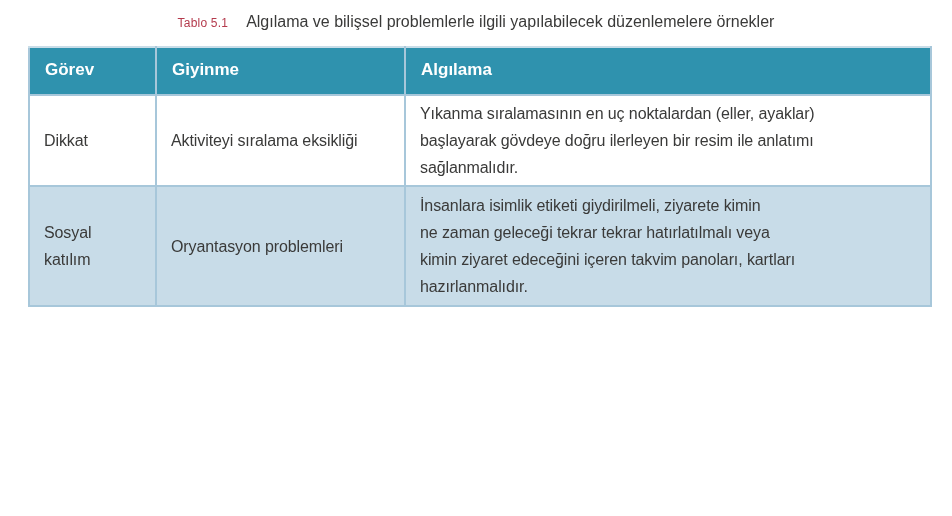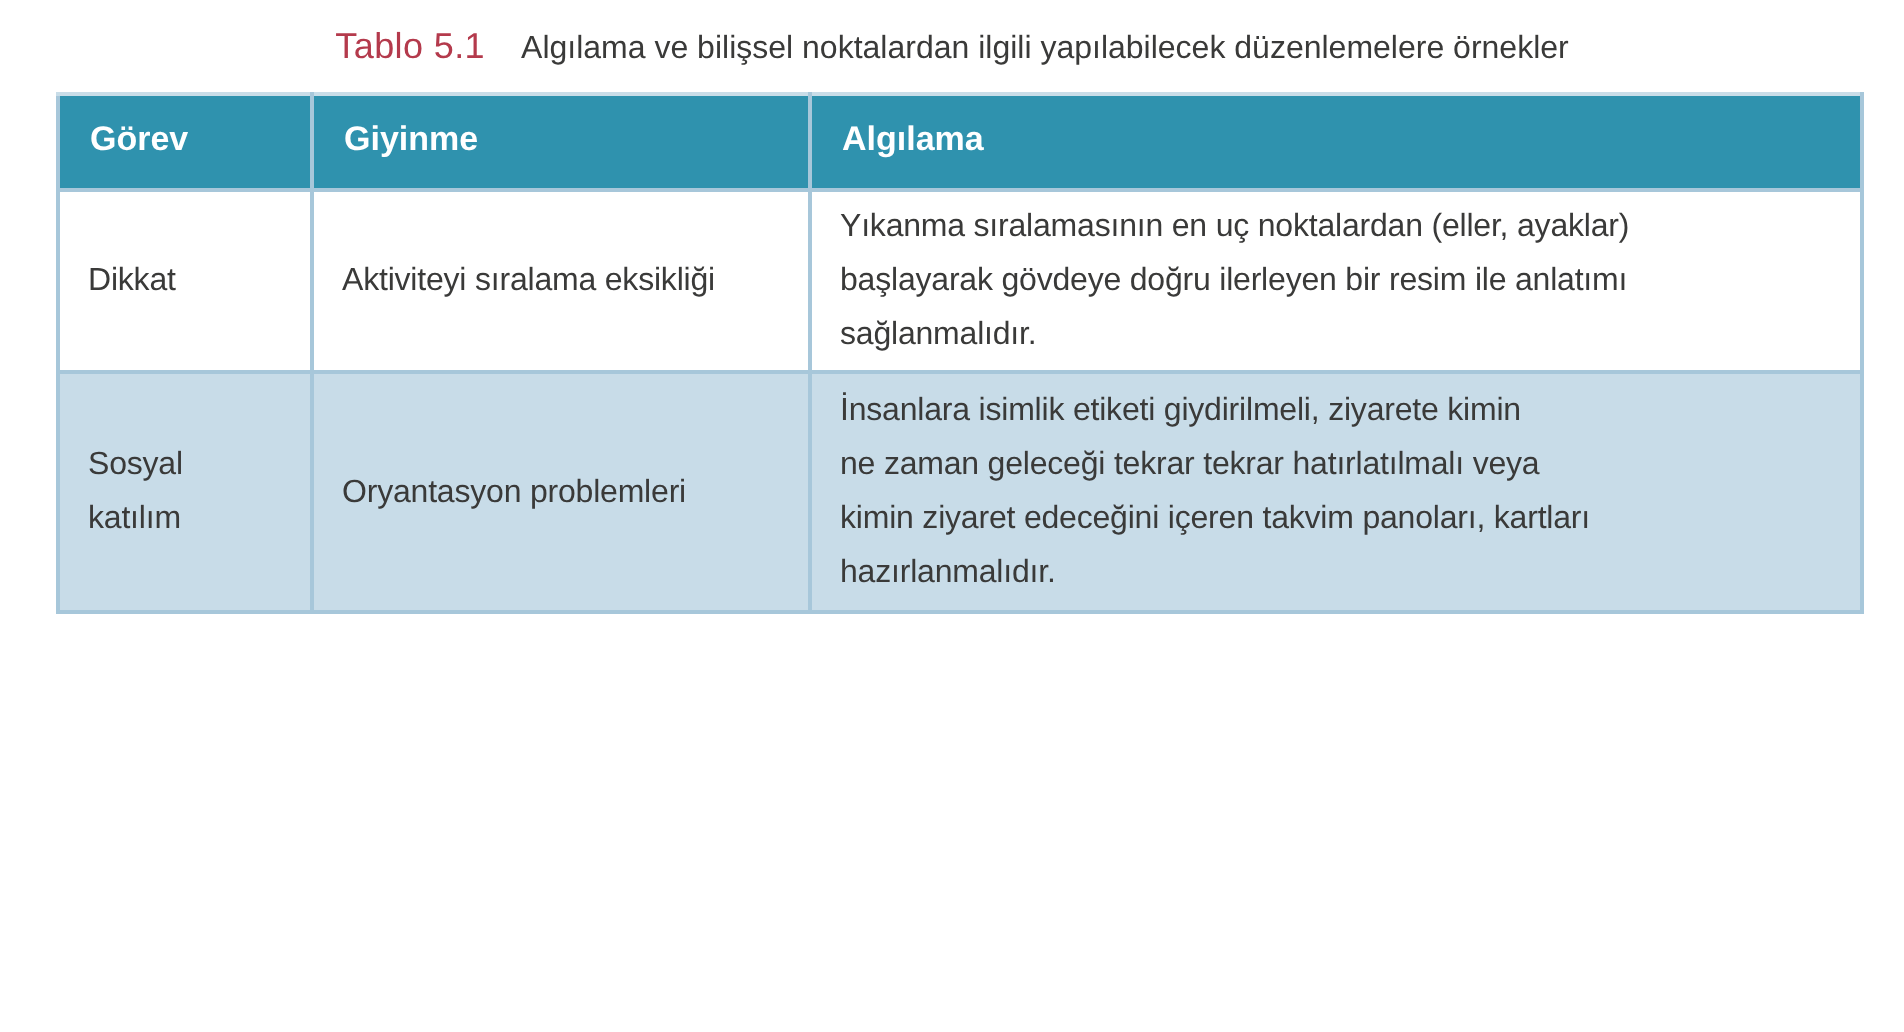--- a/index.html
+++ b/index.html
@@ -15,21 +15,21 @@
   .caption {
     width: 952px;
     padding-top: 13px;
     text-align: center;
     font-size: 16px;
     color: #3a3a39;
     white-space: nowrap;
   }
   .caption-label {
     color: #b43a4c;
-    font-size: 18px;
+    font-size: 12px;
     margin-right: 18px;
     letter-spacing: 0.2px;
   }
 
   
   table.adapt {
     position: absolute;
     left: 28px;
     top: 46px;
     width: 902px;
@@ -69,21 +69,21 @@
   tr.r2 td { height: 82px; }
   tr.r3 td { height: 84px; }
   tr.r4 td { height: 120px; }
 </style>
 </head>
 <body>
 
 <div class="page">
 
   <div class="caption">
-    <span class="caption-label">Tablo 5.1</span><span class="caption-text">Algılama ve bilişsel noktalardan ilgili yapılabilecek düzenlemelere örnekler</span>
+    <span class="caption-label">Tablo 5.1</span><span class="caption-text">Algılama ve bilişsel problemlerle ilgili yapılabilecek düzenlemelere örnekler</span>
   </div>
 
   <table class="adapt">
     <colgroup>
       <col class="c1">
         <col class="c2">
         <col class="c3">
     </colgroup>
     <thead>
       <tr>

